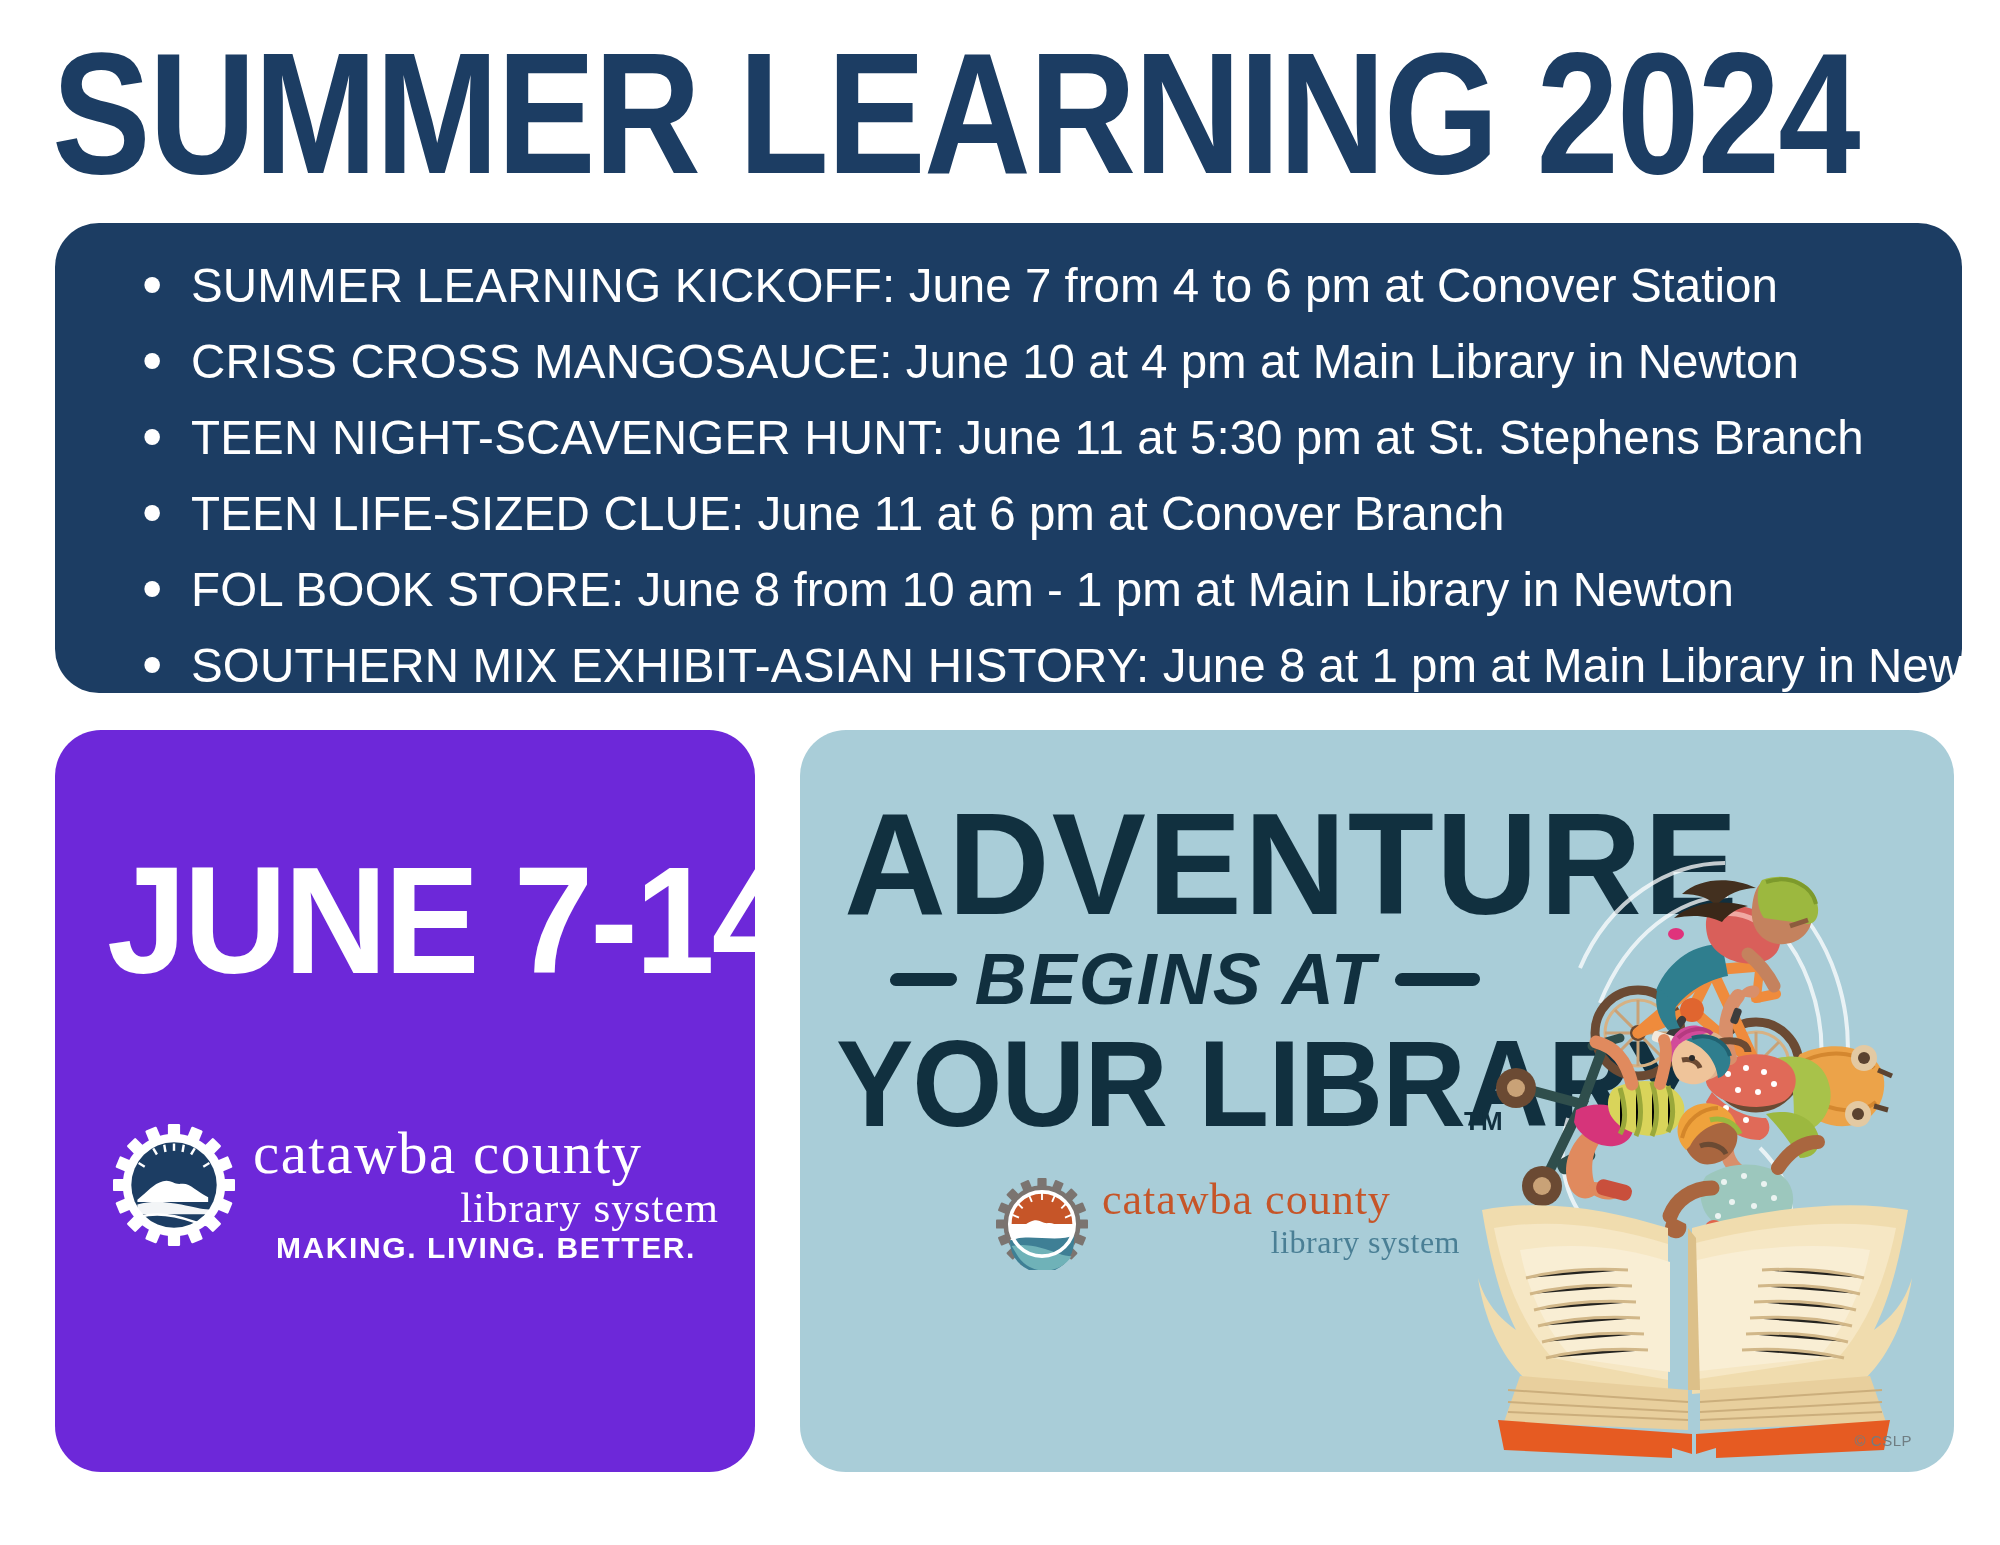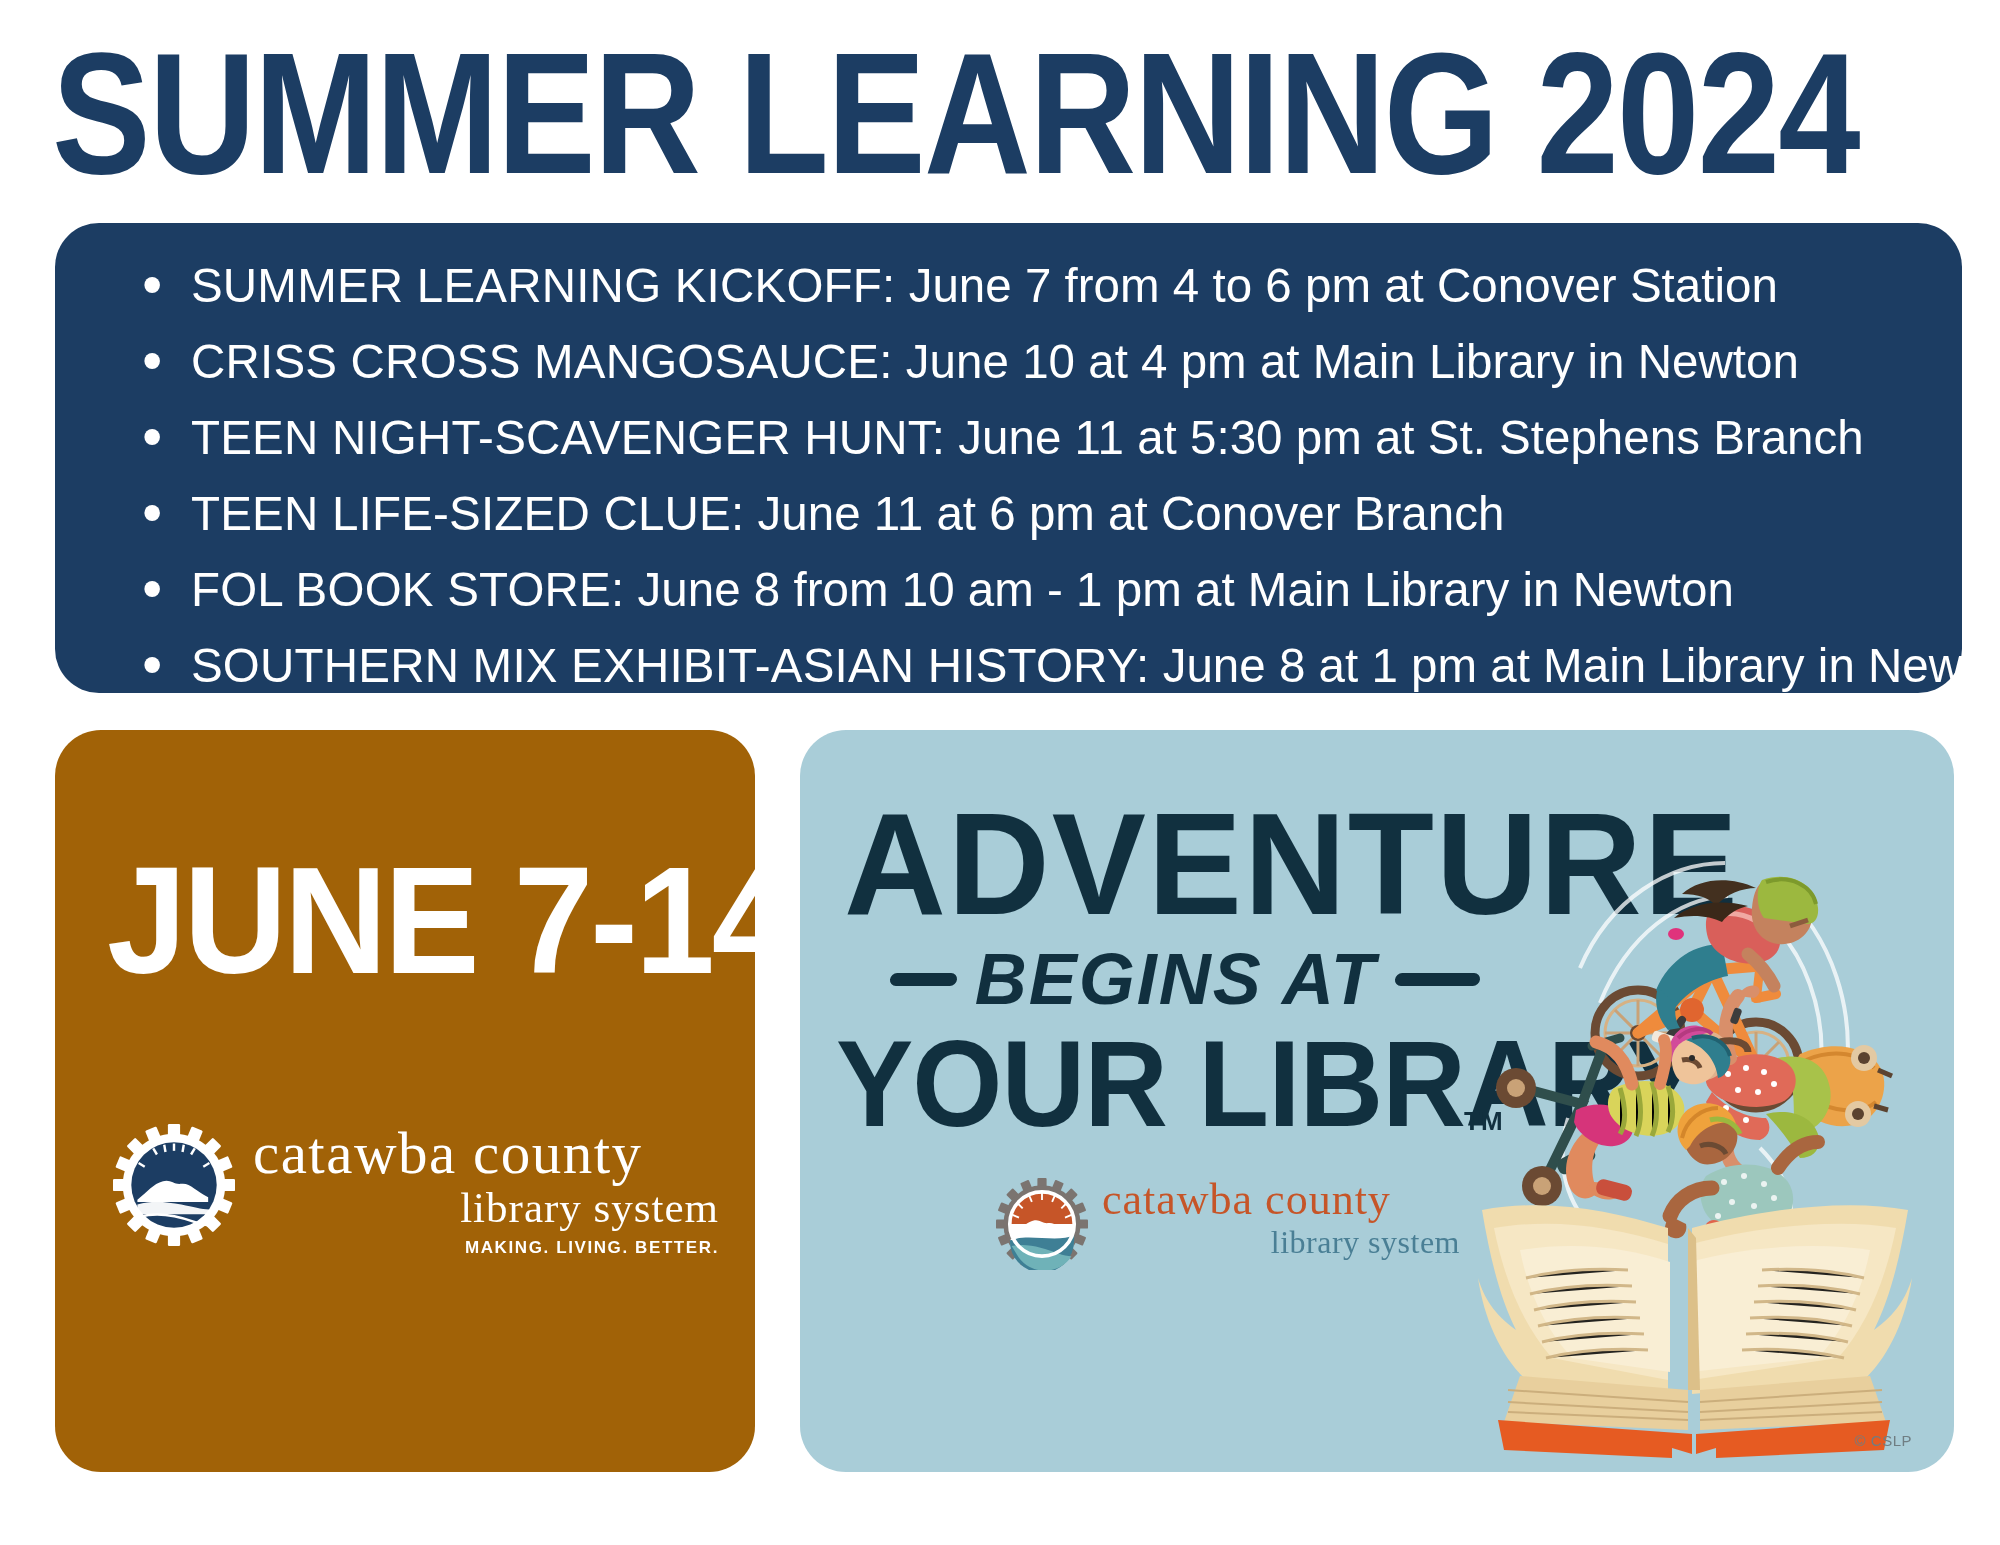--- a/index.html
+++ b/index.html
@@ -50,21 +50,21 @@
   }
   .ev-name{
     font-weight:normal;
     text-transform:uppercase;
     letter-spacing:0.2px;
   }
 
   
   .date-panel{
     position:absolute;left:55px;top:730px;width:700px;height:742px;
-    background:#a16207;border-radius:46px;
+    background:#6d28d9;border-radius:46px;
   }
   .date-text{
     position:absolute;left:52px;top:110px;width:620px;
     color:#ffffff;
     font-weight:bold;
     font-size:152px;
     line-height:160px;
     letter-spacing:-3px;
     transform:scaleX(0.94);
     transform-origin:left top;
@@ -85,22 +85,22 @@
     font-family:"Liberation Serif",serif;
     color:#ffffff;font-size:59px;line-height:62px;letter-spacing:1.5px;
     white-space:nowrap;
   }
   .logo-white .w-system{
     font-family:"Liberation Serif",serif;
     color:#ffffff;font-size:43px;line-height:48px;letter-spacing:1px;
     text-align:right;white-space:nowrap;padding-right:4px;
   }
   .logo-white .w-tag{
-    color:#ffffff;font-size:17px;line-height:32px;font-weight:bold;
-    letter-spacing:1.6px;text-align:right;white-space:nowrap;padding-right:4px;
+    color:#ffffff;font-size:30px;line-height:32px;font-weight:bold;
+    letter-spacing:1.6px;text-align:center;white-space:nowrap;padding-right:4px;
   }
 
   
   .poster{
     position:absolute;left:800px;top:730px;width:1154px;height:742px;
     background:#a9cdd8;border-radius:46px;overflow:hidden;
   }
   .poster-left{
     position:absolute;left:30px;top:40px;width:660px;height:670px;
   }

